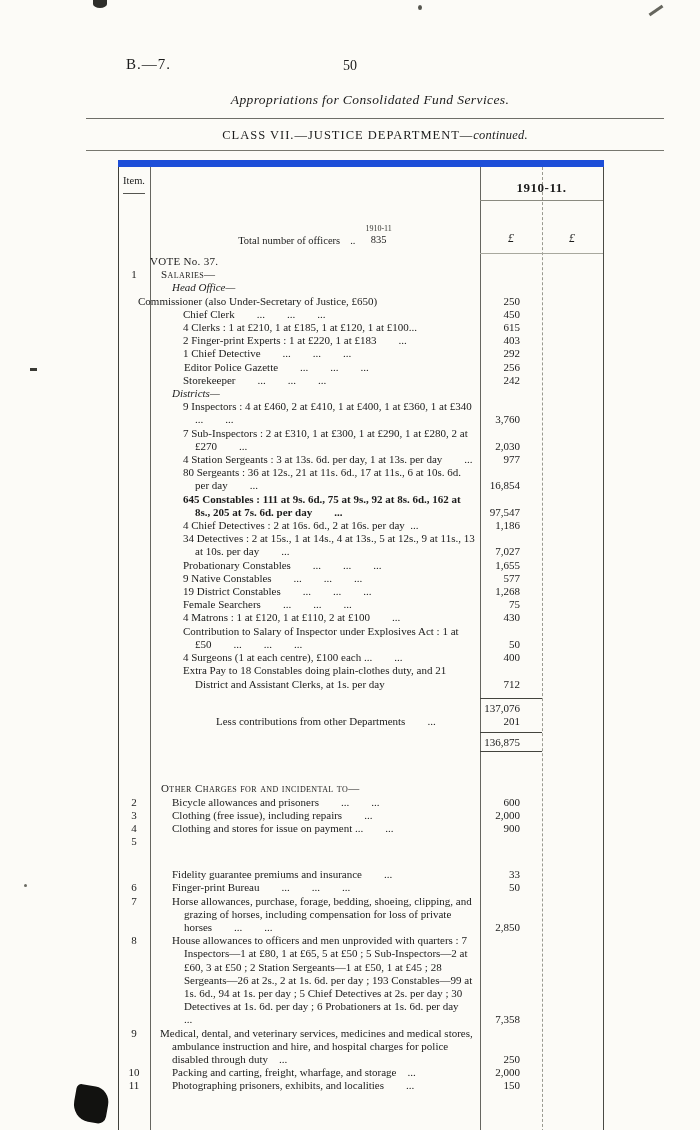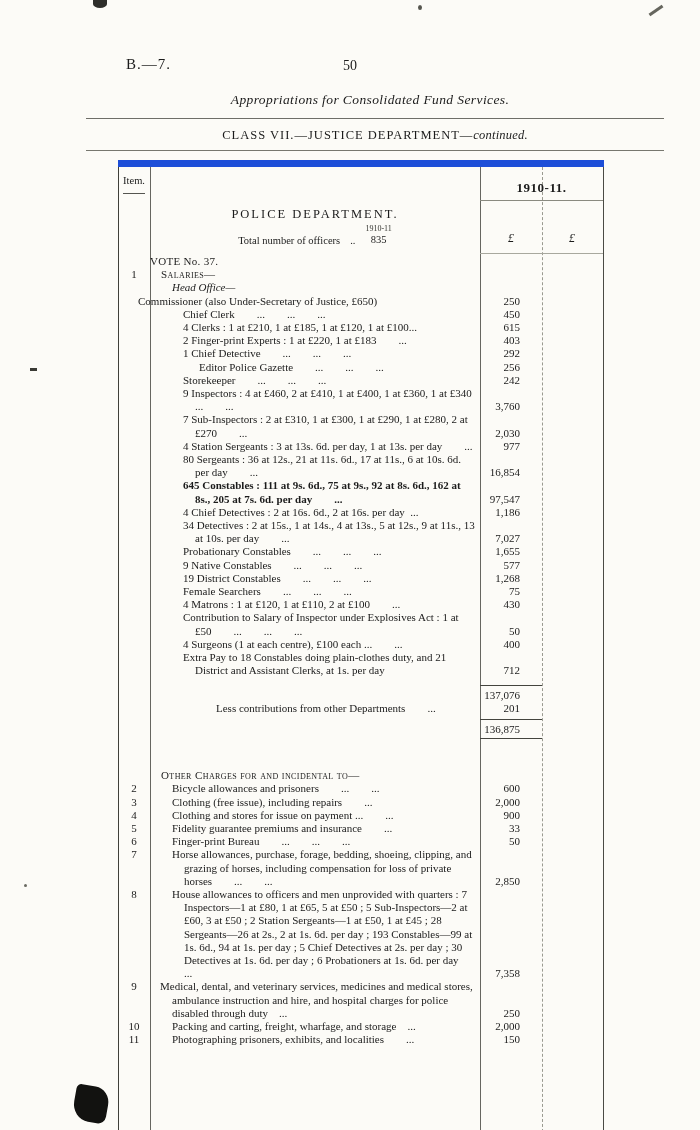--- a/index.html
+++ b/index.html
@@ -99,21 +99,20 @@
     <div class="vline vl1"></div>
     <div class="vline vl2"></div>
     <div class="vline vl3"></div>
     <div class="vline vl4"></div>
 
     <div class="thead">
       <div class="item-head">Item.</div>
       <div class="item-head-rule"></div>
       <div class="year-head">1910-11.</div>
       <div class="year-rule"></div>
-      <div class="dept-title">POLICE DEPARTMENT.</div>
       <div class="officers">
         <span class="off-label">Total number of officers</span>
         <span class="off-dots">..</span>
         <span class="off-val">
           <span class="off-year">1910-11</span>
           <span class="off-num">835</span>
         </span>
       </div>
       <div class="pound p1">£</div>
       <div class="pound p2">£</div>
@@ -181,31 +180,39 @@
           <div class="c-item"></div>
           <div class="c-main">
             <div class="txt e" style="padding-left: 45px; text-indent: -12px;">1 Chief Detective        ...        ...        ...</div>
           </div>
           <div class="c-a1">292</div>
           <div class="c-a2"></div>
         </div>
         <div class="row">
           <div class="c-item"></div>
           <div class="c-main">
-            <div class="txt e" style="padding-left: 61px; text-indent: -12px;">Editor Police Gazette        ...        ...        ...</div>
+            <div class="txt e" style="padding-left: 46px; text-indent: -12px;">Editor Police Gazette        ...        ...        ...</div>
           </div>
           <div class="c-a1">256</div>
           <div class="c-a2"></div>
         </div>
         <div class="row">
           <div class="c-item"></div>
           <div class="c-main">
             <div class="txt e" style="padding-left: 45px; text-indent: -12px;">Storekeeper        ...        ...        ...</div>
           </div>
           <div class="c-a1">242</div>
+          <div class="c-a2"></div>
+        </div>
+        <div class="row">
+          <div class="c-item"></div>
+          <div class="c-main">
+            <div class="txt it" style="padding-left: 22px;">Districts—</div>
+          </div>
+          <div class="c-a1"></div>
           <div class="c-a2"></div>
         </div>
         <div class="row">
           <div class="c-item"></div>
           <div class="c-main">
             <div class="txt e" style="padding-left: 45px; text-indent: -12px;">9 Inspectors : 4 at £460, 2 at £410, 1 at £400, 1 at £360, 1 at £340        ...        ...</div>
           </div>
           <div class="c-a1">3,760</div>
           <div class="c-a2"></div>
         </div>
@@ -376,21 +383,21 @@
           <div class="c-item">4</div>
           <div class="c-main">
             <div class="txt e" style="padding-left: 34px; text-indent: -12px;">Clothing and stores for issue on payment ...        ...</div>
           </div>
           <div class="c-a1">900</div>
           <div class="c-a2"></div>
         </div>
         <div class="row">
           <div class="c-item">5</div>
           <div class="c-main">
-            <div class="txt e" style="padding-left: 34px; text-indent: -12px;">Fidelity guarantee premiums and insurance        ...</div>
+            <div class="txt e" style="padding-left: 34px; text-indent: -12px; margin-top: 33px;">Fidelity guarantee premiums and insurance        ...</div>
           </div>
           <div class="c-a1">33</div>
           <div class="c-a2"></div>
         </div>
         <div class="row">
           <div class="c-item">6</div>
           <div class="c-main">
             <div class="txt e" style="padding-left: 34px; text-indent: -12px;">Finger-print Bureau        ...        ...        ...</div>
           </div>
           <div class="c-a1">50</div>

